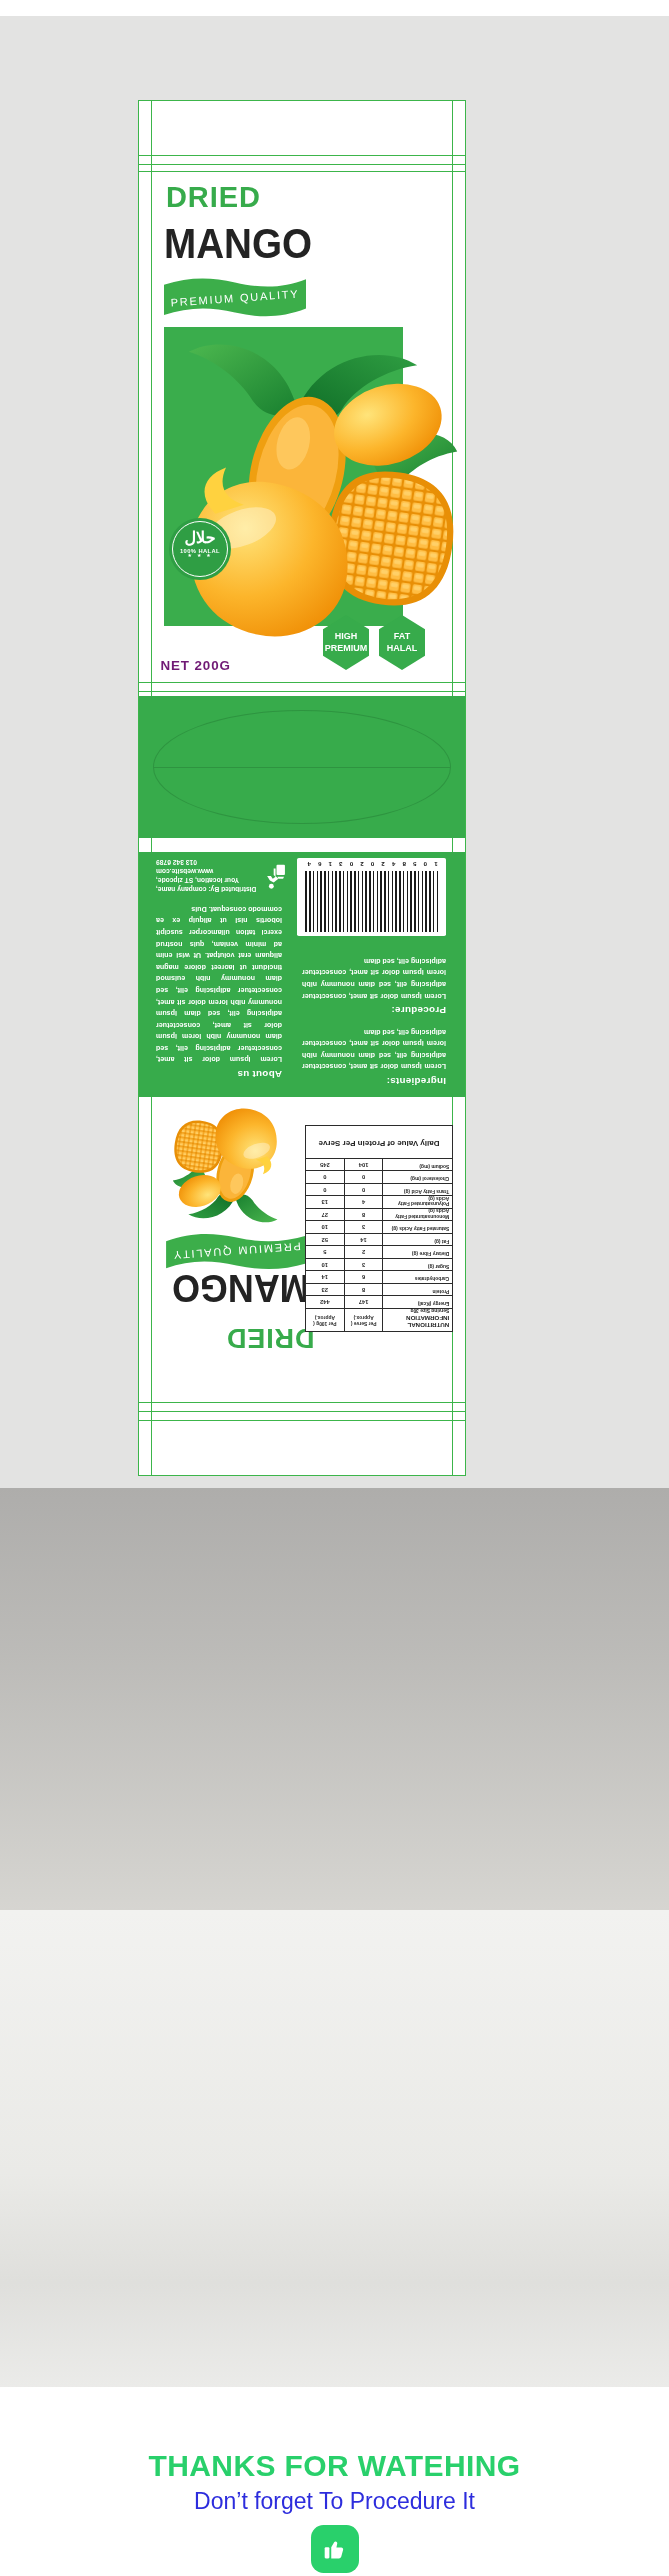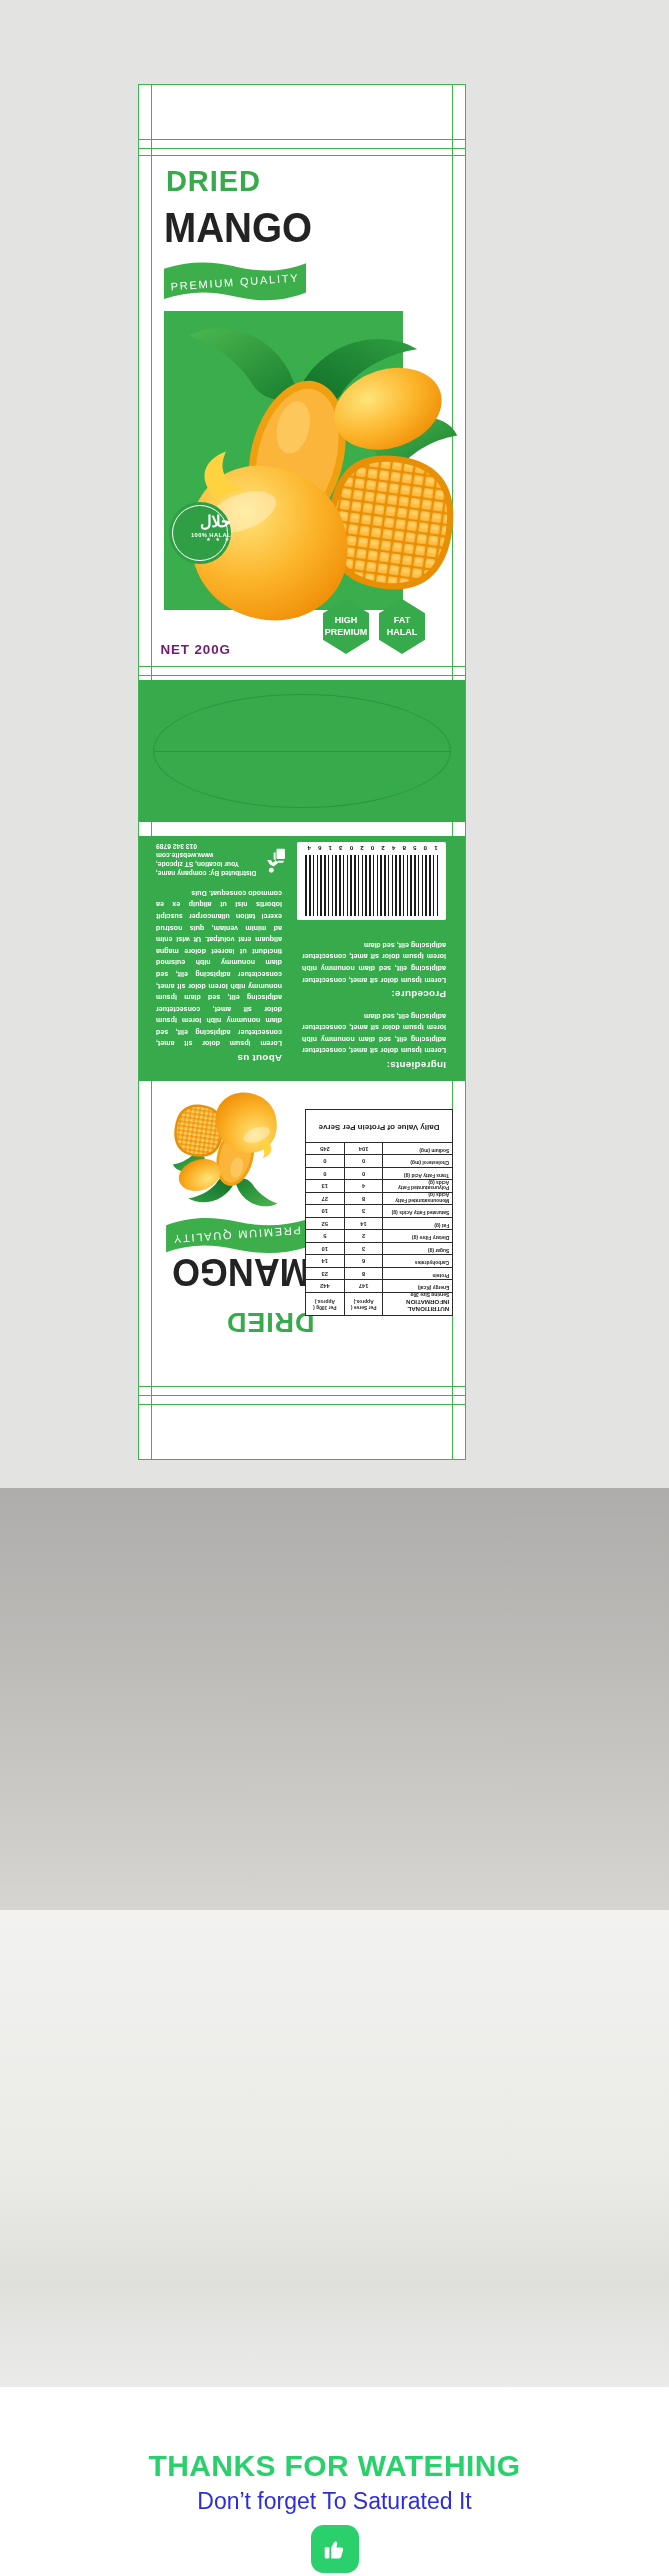--- a/index.html
+++ b/index.html
@@ -1,20 +1,20 @@
 <!DOCTYPE html>
 <html style="font-size:14.2px"><head>
 <meta charset="utf-8">
 <style>
   html,body{margin:0;padding:0;background:#fff;}
   .canvas{position:relative;width:669px;height:2576px;overflow:hidden;
     font-family:"Liberation Sans",sans-serif;-webkit-font-smoothing:antialiased;}
   .canvas *{box-sizing:border-box;}
   section{position:absolute;left:0;width:669px;}
-  .sec-design{top:0;height:1488px;background:#e3e3e2;}
+  .sec-design{top:16px;height:1488px;background:#e3e3e2;}
   .sec-mock1{top:1488px;height:422px;background:linear-gradient(180deg,#aeadab 0%,#bcbbb8 40%,#d6d5d1 100%);}
   .sec-mock2{top:1910px;height:477px;background:linear-gradient(180deg,#f2f2f0 0%,#eaeae7 55%,#dfdfdc 78%,#ebebe9 100%);}
   .sec-footer{top:2387px;height:189px;background:#ffffff;}
 
   
   .dieline{position:absolute;left:138px;top:84px;width:328px;height:1376px;background:#fff;border:0.9px solid #3cb54a;}
   .fv{position:absolute;top:0;bottom:0;width:0.9px;background:#3cb54a;}
   .fv1{left:11.6px}.fv2{left:313px}
   .hl{position:absolute;left:0;right:0;height:0.9px;background:#3cb54a;}
   .hla{top:54px}.hlb{top:63px}.hlc{top:70px}
@@ -28,21 +28,21 @@
   .rtext{position:absolute;inset:0;display:flex;align-items:center;justify-content:center;
     color:#fff;font-weight:300;letter-spacing:1.8px;transform:rotate(-4deg);white-space:nowrap;}
   .ribbon-f{left:25px;top:174px;width:142px;height:45px;}
   .ribbon-f .rtext{font-size:11px;}
 
   .imgblock{position:absolute;background:#3aad4c;}
   .imgblock-f{left:25px;top:226px;width:239px;height:299px;}
   .art{position:absolute;}
   .art-f{left:23px;top:224px;width:297px;height:356px;}
 
-  .halal{position:absolute;border-radius:50%;background:#2f9e44;color:#fff;text-align:right;}
+  .halal{position:absolute;border-radius:50%;background:#2f9e44;color:#fff;text-align:center;}
   .halal::before{content:"";position:absolute;inset:2.7px;border:0.9px solid #fff;border-radius:50%;}
   .halal-f{left:30px;top:417px;width:62px;height:62px;}
   .halal .ar{display:block;margin-top:11.6px;font-size:16px;font-weight:bold;line-height:1;}
   .halal .cap{display:block;font-size:5.8px;font-weight:bold;letter-spacing:0.4px;margin-top:2.7px;}
   .halal .marks{display:block;font-size:4.9px;letter-spacing:1.8px;line-height:1;}
 
   .hex{position:absolute;background:#37ab4b;color:#fff;display:flex;flex-direction:column;align-items:center;justify-content:center;
     font-weight:900;text-align:center;line-height:1.25;
     clip-path:polygon(50% 0,100% 26%,100% 74%,50% 100%,0 74%,0 26%);}
   .hex-f{width:46px;height:55px;font-size:9px;}
@@ -334,21 +334,21 @@
     
     
 
     
 
     
   </section>
 
   <section class="sec-footer">
     <h2 class="ft-title">THANKS FOR WATEHING</h2>
-    <p class="ft-sub">Don’t forget To Saturated It</p>
+    <p class="ft-sub">Don’t forget To Procedure It</p>
     <div class="like">
       <svg viewBox="0 0 34 34" width="30" height="30">
           <use href="#likeThumb"></use>
         </svg>
     </div>
   </section>
 </div>
 
 
 </body></html>

